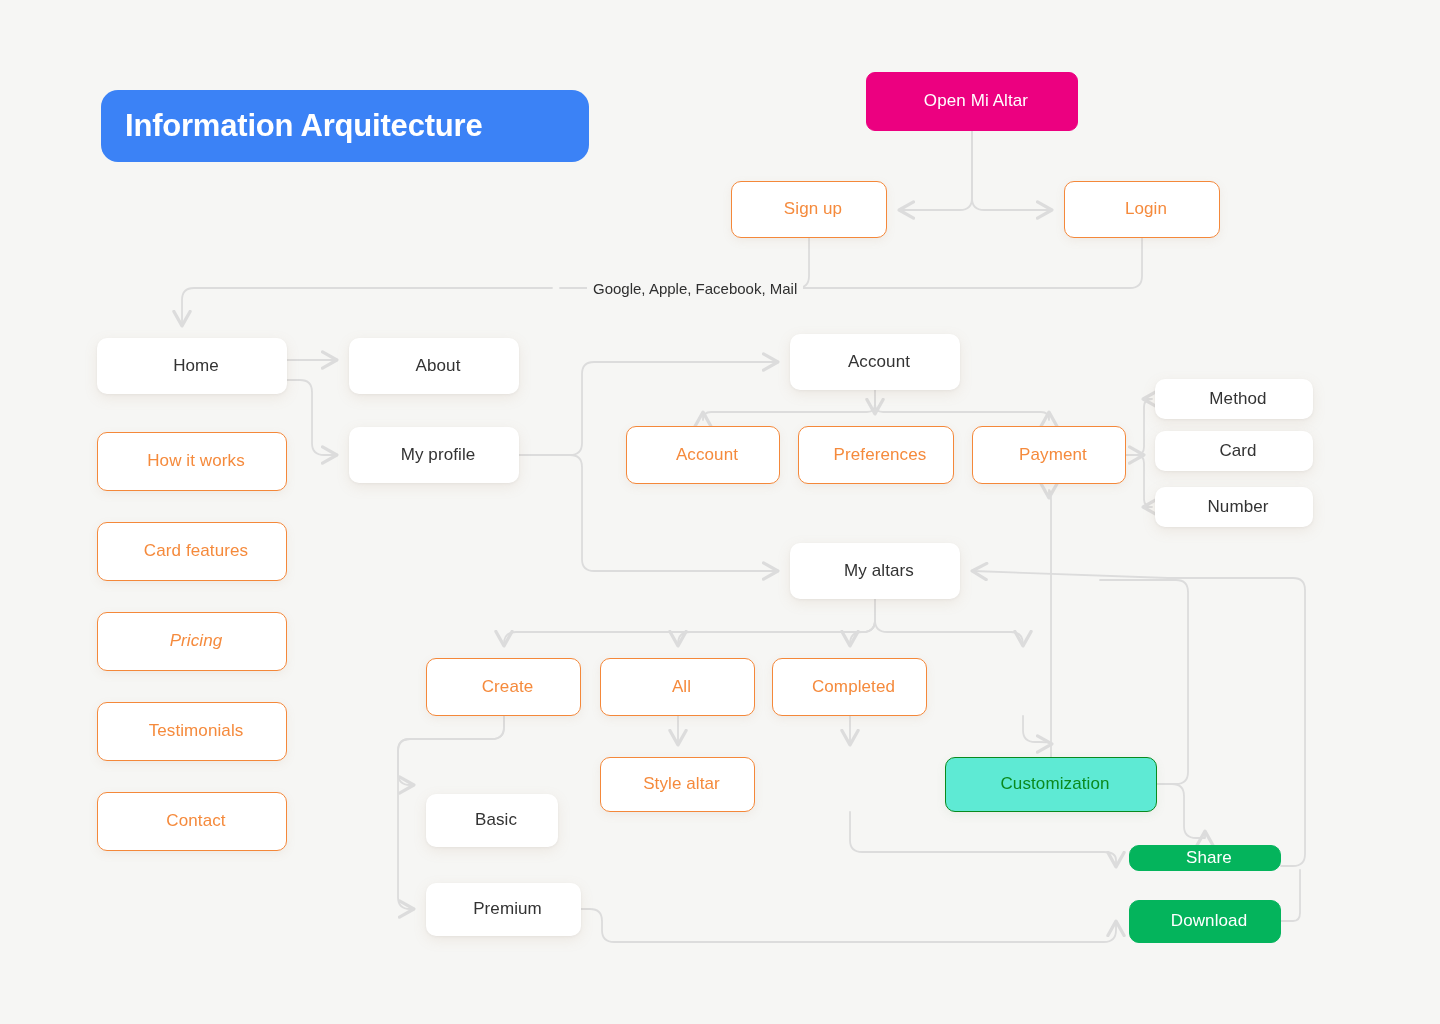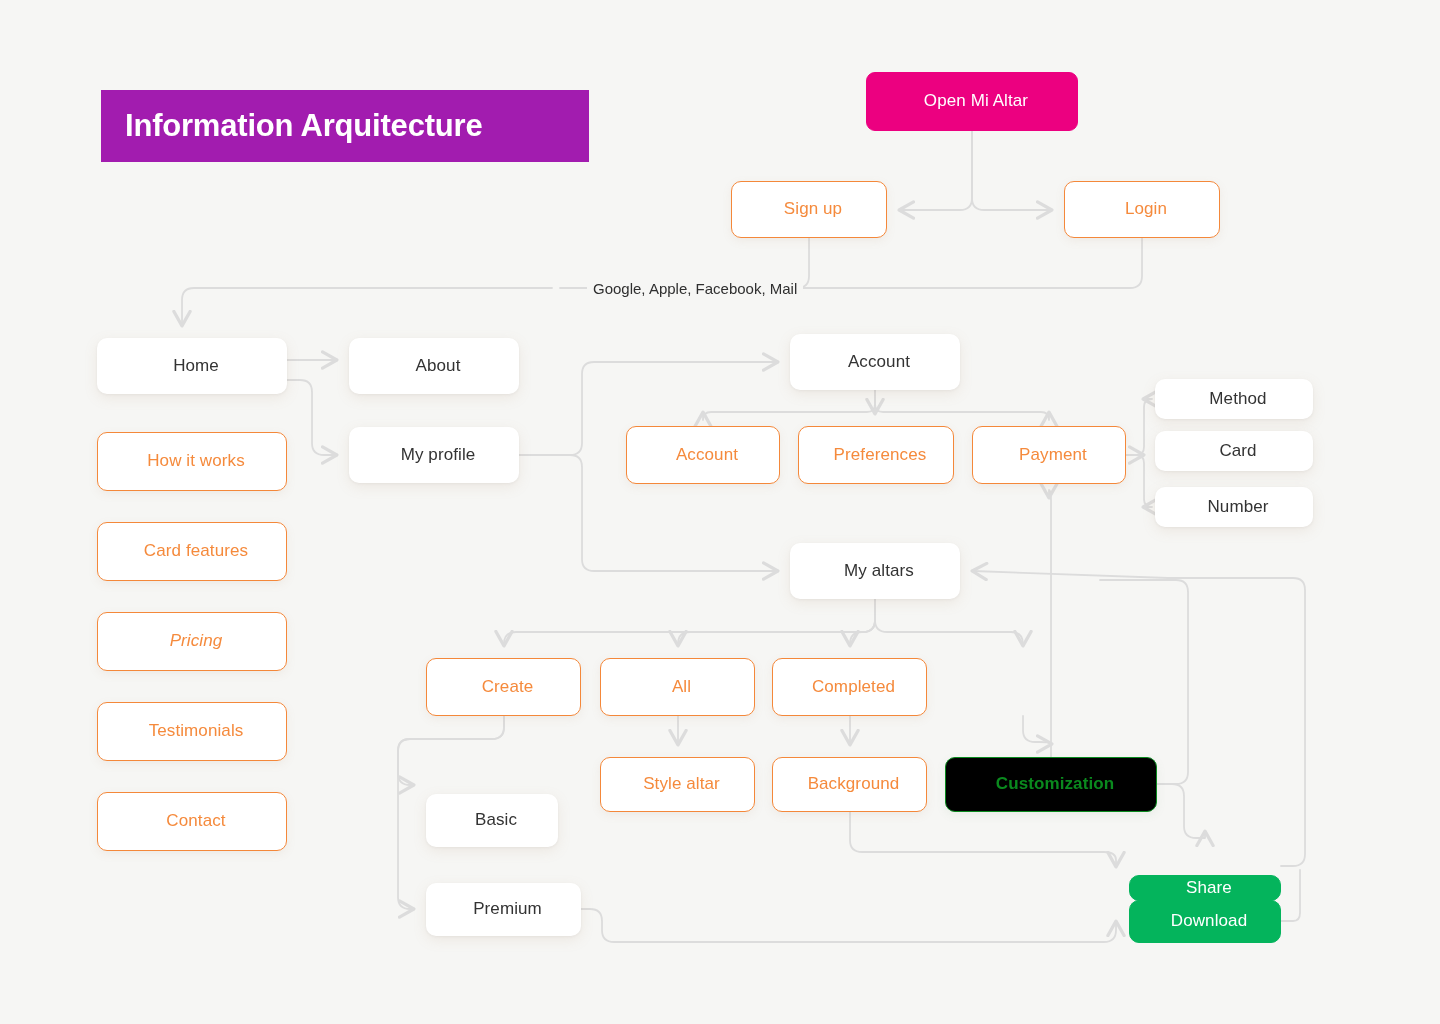--- a/index.html
+++ b/index.html
@@ -34,45 +34,44 @@
   }
   
   .n-orange{
     background:#ffffff;
     color:#f58a3c;
     border:1.6px solid #f4883a;
     box-shadow:0 3px 10px rgba(180,140,110,0.10);
   }
   
   .n-green-outline{
-    background:#000000;
+    background:#5eead4;
     color:#0a8a1e;
     border:1.8px solid #0a8a1e;
     box-shadow:0 3px 10px rgba(120,160,120,0.10);
-    font-weight:bold;
   }
   
   .n-green-solid{
     background:#04b45c;
     color:#ffffff;
     border:1px solid #04b45c;
   }
   
   .n-pink{
     background:#ec0080;
     color:#ffffff;
     border:1px solid #ec0080;
     border-radius:9px;
   }
 
   .title-badge{
     position:absolute;
-    background:#a21caf;
+    background:#3b82f6;
     color:#ffffff;
-    border-radius:0;
+    border-radius:17px;
     display:flex;align-items:center;
     padding:0 24px;
     font-size:31px;
     font-weight:bold;
     letter-spacing:-0.2px;
   }
 
   .edge-label{
     position:absolute;
     font-size:15px;
@@ -175,23 +174,22 @@
   <div class="node n-plain" style="left:1155px;top:487px;width:158px;height:40px;">Number</div>
 
   <div class="node n-plain" style="left:790px;top:543px;width:170px;height:56px;">My altars</div>
 
   <div class="node n-orange" style="left:426px;top:658px;width:155px;height:58px;">Create</div>
   <div class="node n-orange" style="left:600px;top:658px;width:155px;height:58px;">All</div>
   <div class="node n-orange" style="left:772px;top:658px;width:155px;height:58px;">Completed</div>
 
   <div class="node n-plain" style="left:426px;top:794px;width:132px;height:53px;">Basic</div>
   <div class="node n-orange" style="left:600px;top:757px;width:155px;height:55px;">Style altar</div>
-  <div class="node n-orange" style="left:772px;top:757px;width:155px;height:55px;">Background</div>
   <div class="node n-green-outline" style="left:945px;top:757px;width:212px;height:55px;">Customization</div>
 
   <div class="node n-plain" style="left:426px;top:883px;width:155px;height:53px;">Premium</div>
 
-  <div class="node n-green-solid" style="left:1129px;top:875px;width:152px;height:26px;">Share</div>
+  <div class="node n-green-solid" style="left:1129px;top:845px;width:152px;height:26px;">Share</div>
   <div class="node n-green-solid" style="left:1129px;top:900px;width:152px;height:43px;">Download</div>
 
   <div class="edge-label" style="left:550px;top:280px;">Google, Apple, Facebook, Mail</div>
 
 </div>
 
 </body></html>

